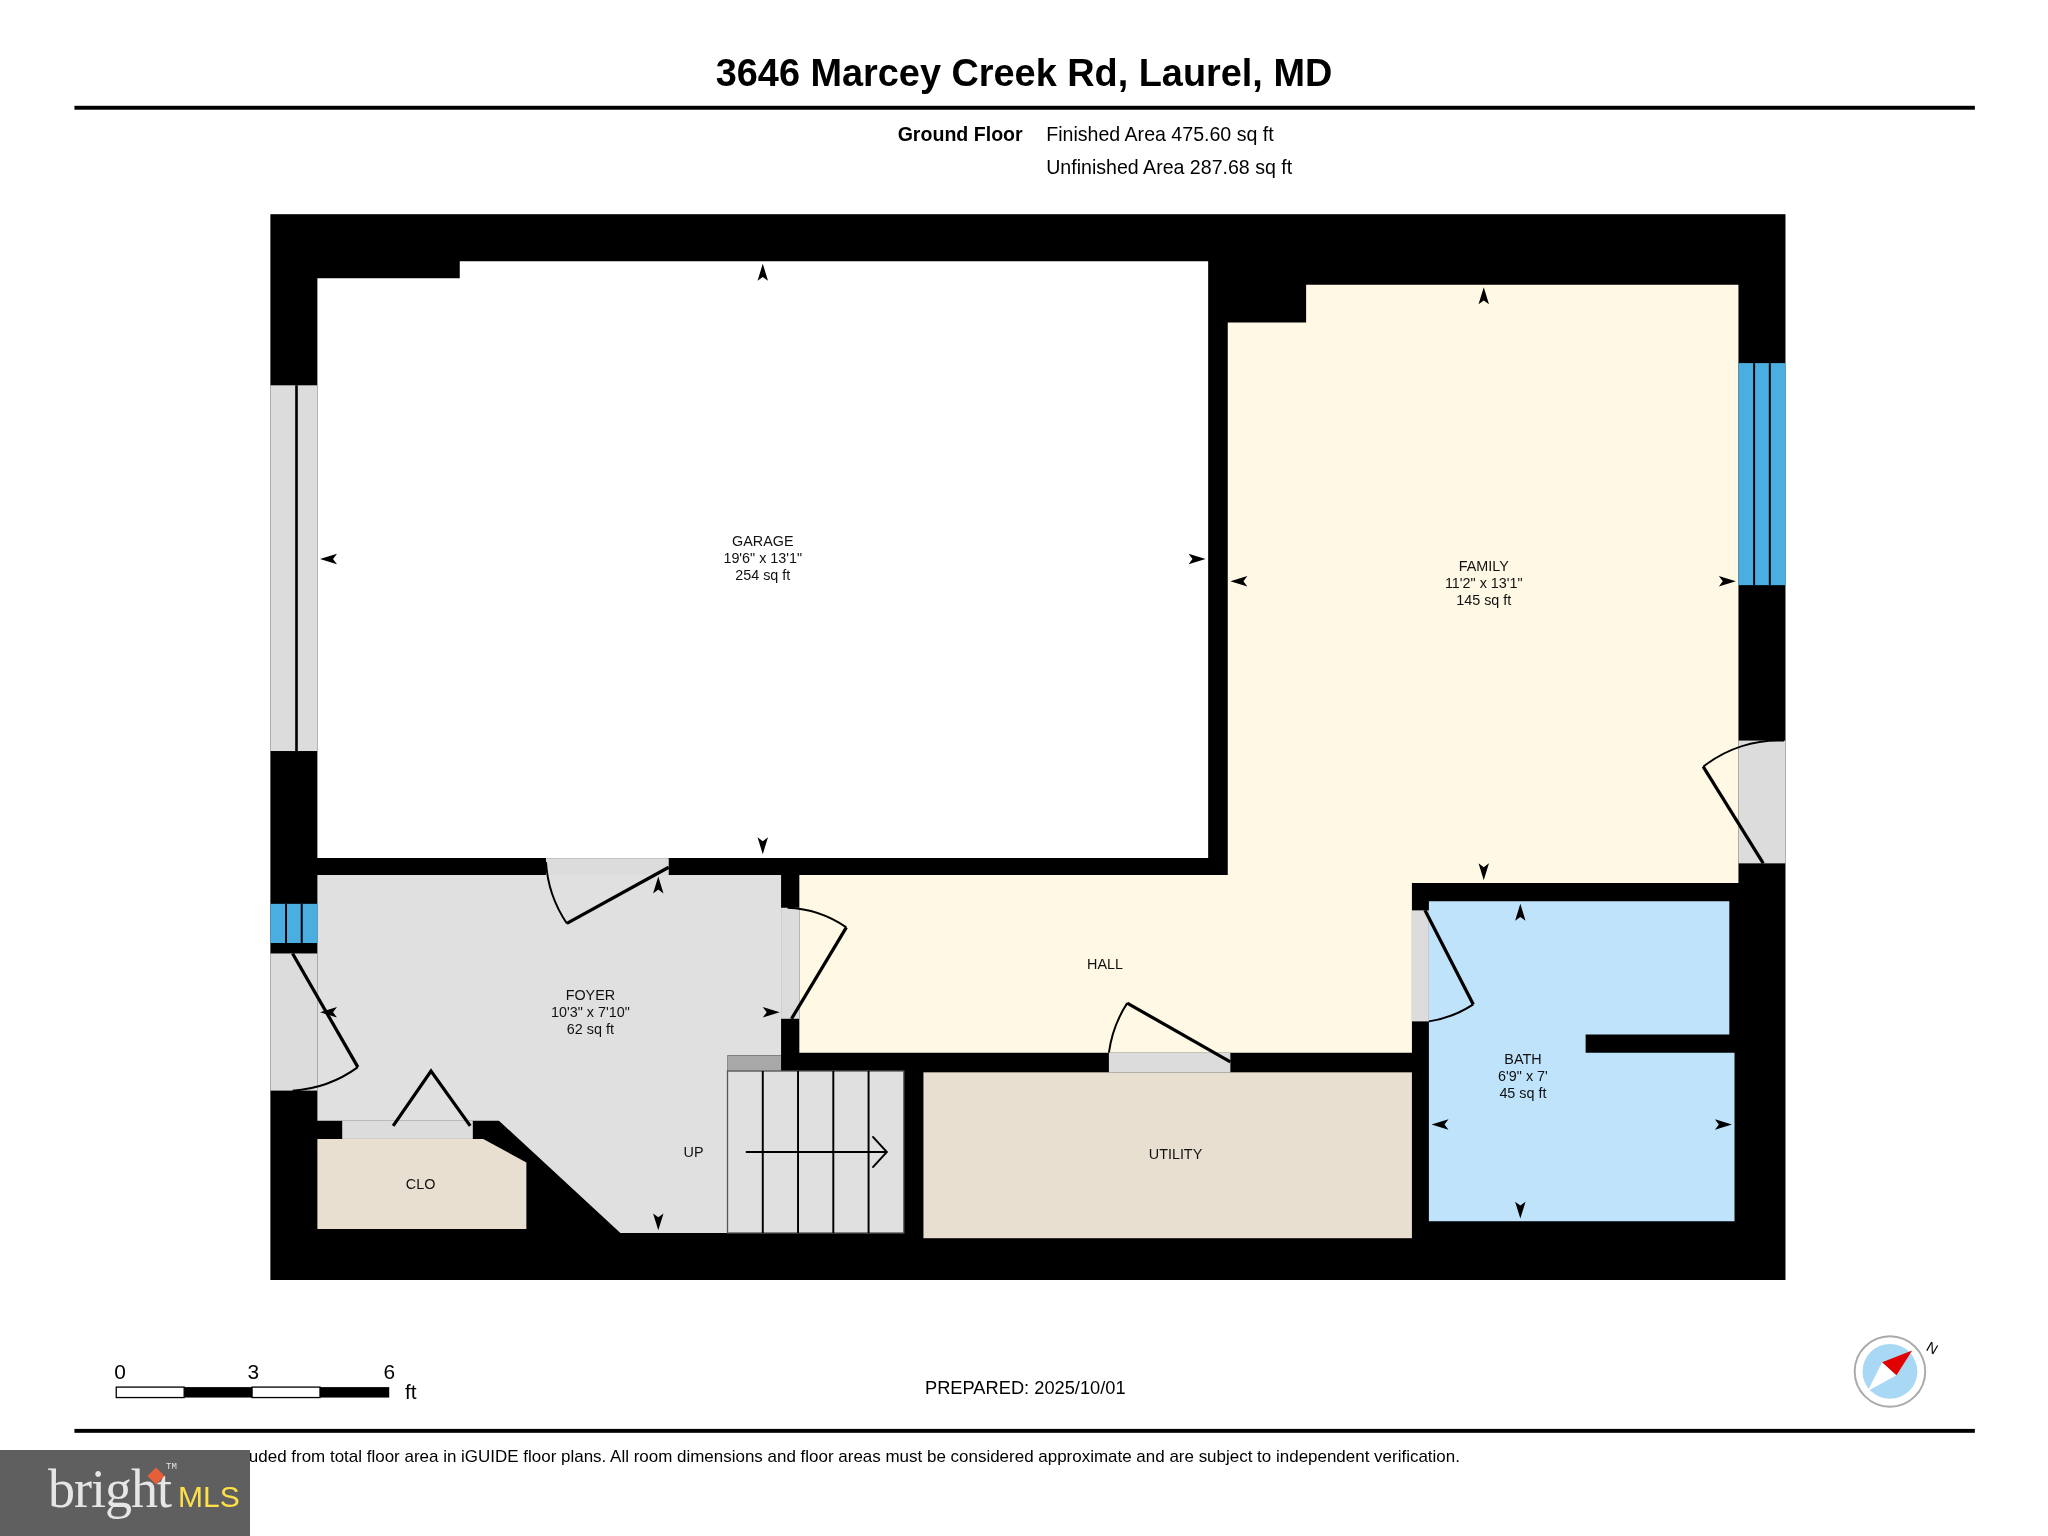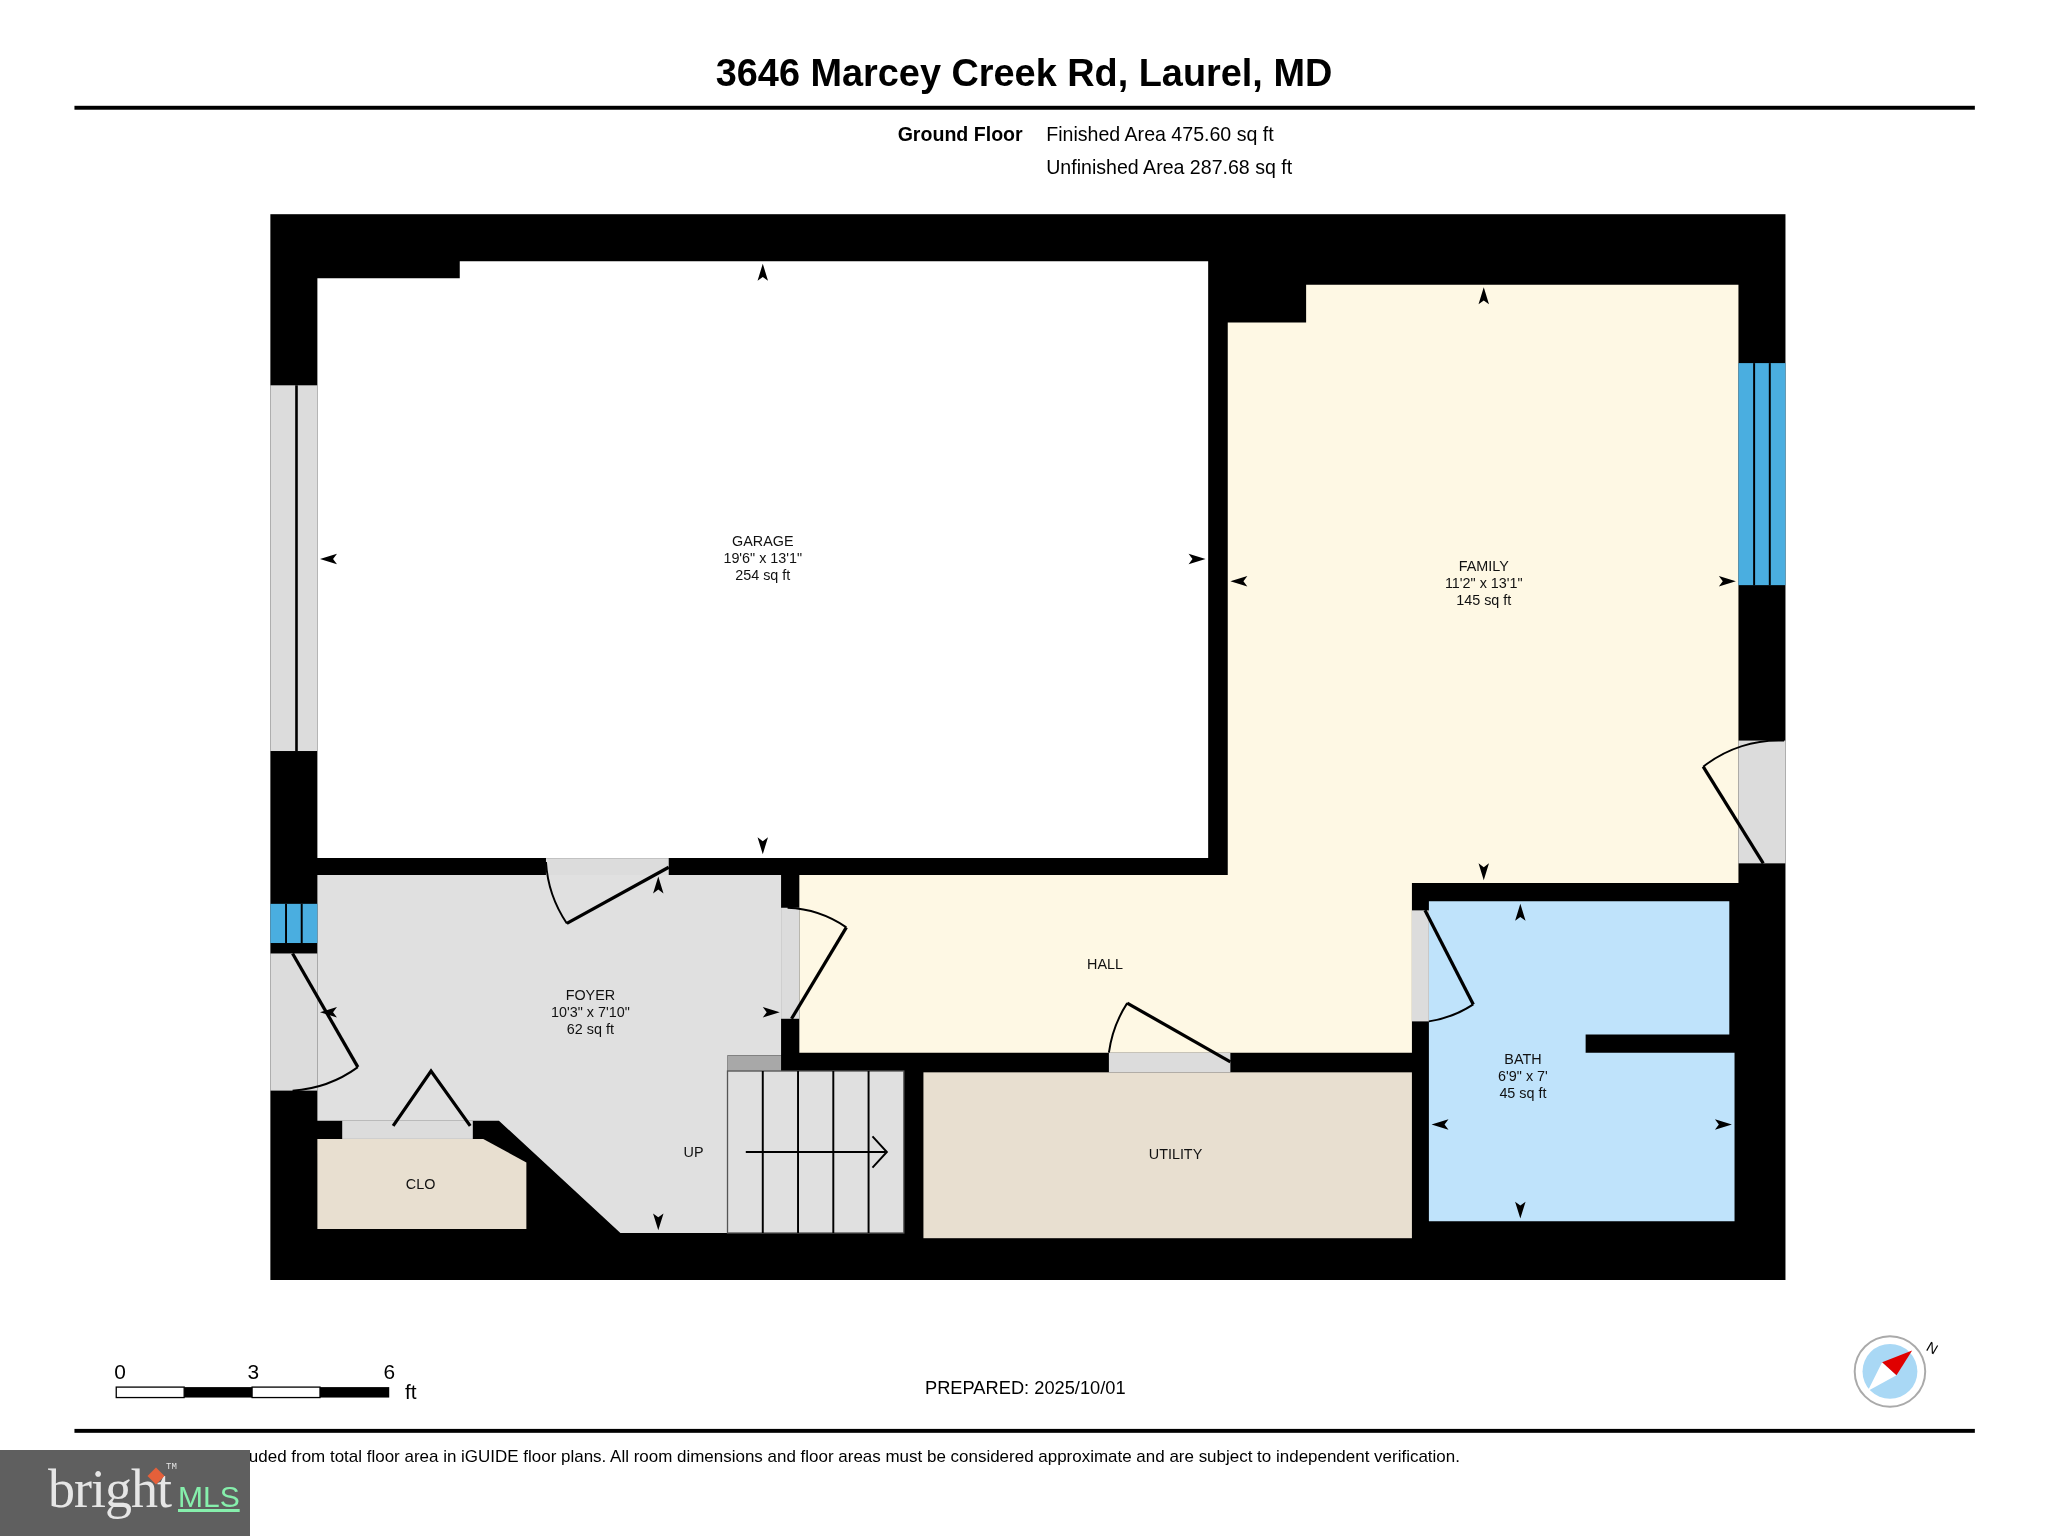--- a/index.html
+++ b/index.html
@@ -9,21 +9,21 @@
   .txt { font-family:"Liberation Sans", sans-serif; }
   .title { font-size:29px; font-weight:bold; }
   .hdr-b { font-size:15px; font-weight:bold; }
   .hdr { font-size:15px; }
   .room { font-size:11px; fill:#111; }
   .scale-lbl { font-size:16px; }
   .prep { font-size:14px; }
   .disc { font-size:13px; }
   .logo { position:absolute; left:0; top:1450px; width:250px; height:86px; background:#5f5f5f; }
   .logo .b { position:absolute; left:20px; top:8px; font-family:"Liberation Serif", serif; font-size:54px; color:#e6e6e6; letter-spacing:-1px;margin-left:28px; }
-  .logo .mls { position:absolute; left:178px; top:30px; font-family:"Liberation Sans", sans-serif; font-size:30px; color:#86efac;text-decoration:underline; }
+  .logo .mls { position:absolute; left:178px; top:30px; font-family:"Liberation Sans", sans-serif; font-size:30px; color:#fde047; }
   .logo .star { position:absolute; left:150px; top:20px; width:12px; height:12px; background:#e5603a; transform:rotate(45deg); }
   .logo .tm { position:absolute; left:166px; top:12px; font-size:9px; color:#e6e6e6; font-family:Liberation Mono, monospace; }
 </style>
 </head>
 <body>
 
 <div class="stage">
 <svg class="plan" viewBox="0 0 1568 1176" xmlns="http://www.w3.org/2000/svg">
 
   <text class="txt title" x="784" y="66" text-anchor="middle">3646 Marcey Creek Rd, Laurel, MD</text>

